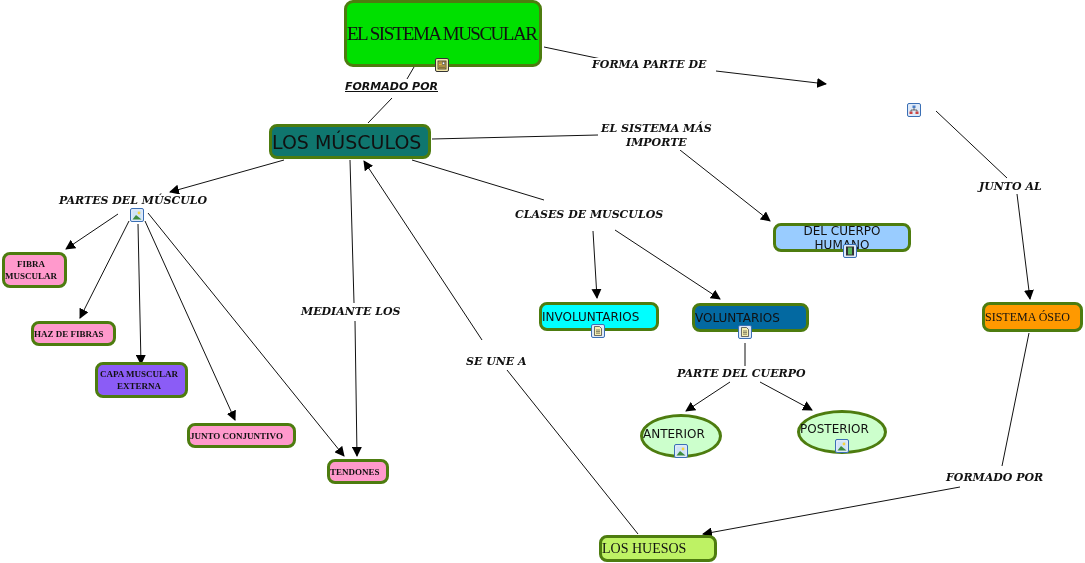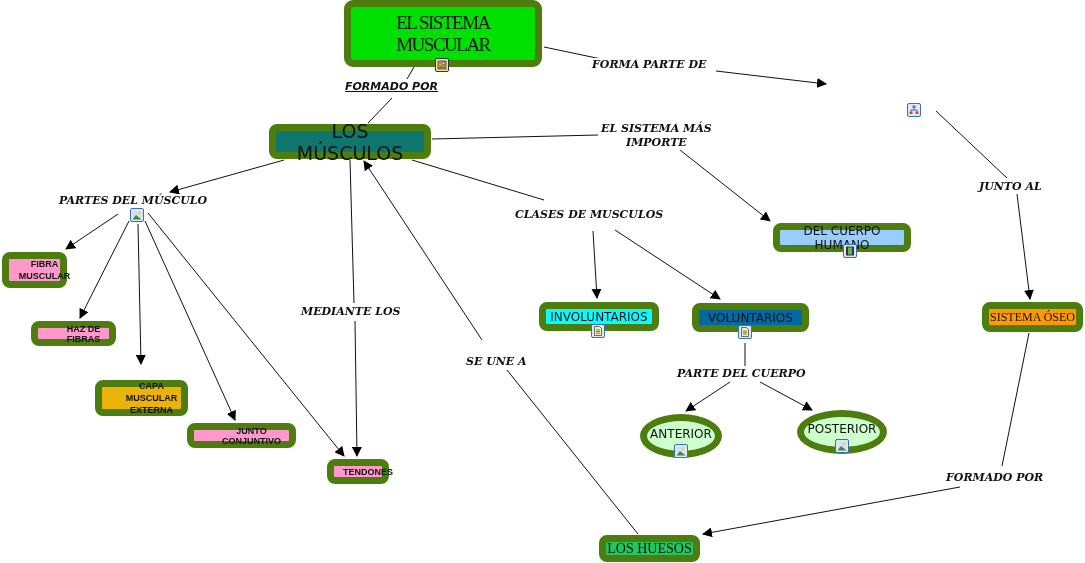--- a/index.html
+++ b/index.html
@@ -1,22 +1,22 @@
 <!DOCTYPE html>
 <html><head>
 <meta charset="utf-8">
 <style>
   html, body { margin:0; padding:0; background:#ffffff; }
   #canvas { position:relative; width:1085px; height:563px; overflow:hidden; background:#ffffff; }
   svg#links { position:absolute; left:0; top:0; width:1085px; height:563px; }
-  .node { position:absolute; box-sizing:border-box; border:7px solid #4d7c0f; border-radius:8px;
-          display:flex; align-items:center; justify-content:center; text-align:center; color:#111; }
+  .node { position:absolute; box-sizing:border-box; border:3px solid #4d7c0f; border-radius:8px;
+          display:flex; align-items:center; text-align:center; color:#111; }
   .serif { font-family:"Liberation Serif", serif; }
   .sans { font-family:"DejaVu Sans", sans-serif; }
-  .bold-sans { font-family:Liberation Sans, sans-serif; font-weight:bold;padding-left:20px; }
+  .bold-sans { font-family:Liberation Serif, serif; font-weight:bold; }
   .label { position:absolute; font-family:"DejaVu Serif", serif; font-weight:bold; font-style:italic;
            font-size:11px; color:#111; text-align:center; background:#fff; line-height:14px; white-space:nowrap; }
   .ellipse { border-radius:50%; }
   .res-icon { position:absolute; width:14px; height:14px; box-sizing:border-box; border:1px solid #3a6fb5;
               border-radius:2px; background:#dfeaf8; display:flex; align-items:center; justify-content:center; }
   .res-icon svg { width:10px; height:10px; }
 </style>
 </head>
 <body>
 
@@ -102,21 +102,21 @@
         <rect x="3" y="1.5" width="4" height="7" fill="#5cb85c"></rect>
       </svg>
   </div>
 
   <div class="node bold-sans" style="left:2px;top:252px;width:65px;height:36px;background:#ff99cc;font-size:9px;line-height:12px;">
     <span style="width:52px;">FIBRA MUSCULAR</span>
   </div>
   <div class="node bold-sans" style="left:31px;top:321px;width:85px;height:25px;background:#ff99cc;font-size:9px;">
     <span>HAZ DE FIBRAS</span>
   </div>
-  <div class="node bold-sans" style="left:95px;top:380px;width:93px;height:36px;background:#eab308;font-size:9px;line-height:12px;">
+  <div class="node bold-sans" style="left:95px;top:362px;width:93px;height:36px;background:#8b5cf6;font-size:9px;line-height:12px;">
     <span style="width:82px;">CAPA MUSCULAR EXTERNA</span>
   </div>
   <div class="node bold-sans" style="left:187px;top:423px;width:109px;height:25px;background:#ff99cc;font-size:9px;">
     <span>JUNTO CONJUNTIVO</span>
   </div>
   <div class="node bold-sans" style="left:327px;top:459px;width:62px;height:25px;background:#ff99cc;font-size:9px;">
     <span>TENDONES</span>
   </div>
 
   <div class="node sans" style="left:539px;top:302px;width:120px;height:29px;background:#00ffff;font-size:12px;">
@@ -162,21 +162,21 @@
         <rect x="0.5" y="0.5" width="9" height="9" fill="#cfe3f7"></rect>
         <circle cx="7" cy="3" r="1.4" fill="#f5d442"></circle>
         <path d="M0.5 9.5 L4 5 L9.5 9.5 z" fill="#3d8b3d"></path>
       </svg>
   </div>
 
   <div class="node serif" style="left:982px;top:302px;width:101px;height:30px;background:#ff9900;font-size:12px;">
     <span>SISTEMA ÓSEO</span>
   </div>
 
-  <div class="node serif" style="left:599px;top:535px;width:101px;height:27px;background:#22c55e;font-size:14px;">
+  <div class="node serif" style="left:599px;top:535px;width:118px;height:27px;background:#bef264;font-size:14px;">
     <span>LOS HUESOS</span>
   </div>
 
   <div class="label" style="left:345px;top:80px;font-family:'DejaVu Sans', sans-serif;text-decoration:underline;">
     <span>FORMADO POR</span>
   </div>
   <div class="label" style="left:592px;top:58px;">
     <span>FORMA PARTE DE</span>
   </div>
   <div class="label" style="left:601px;top:122px;">

